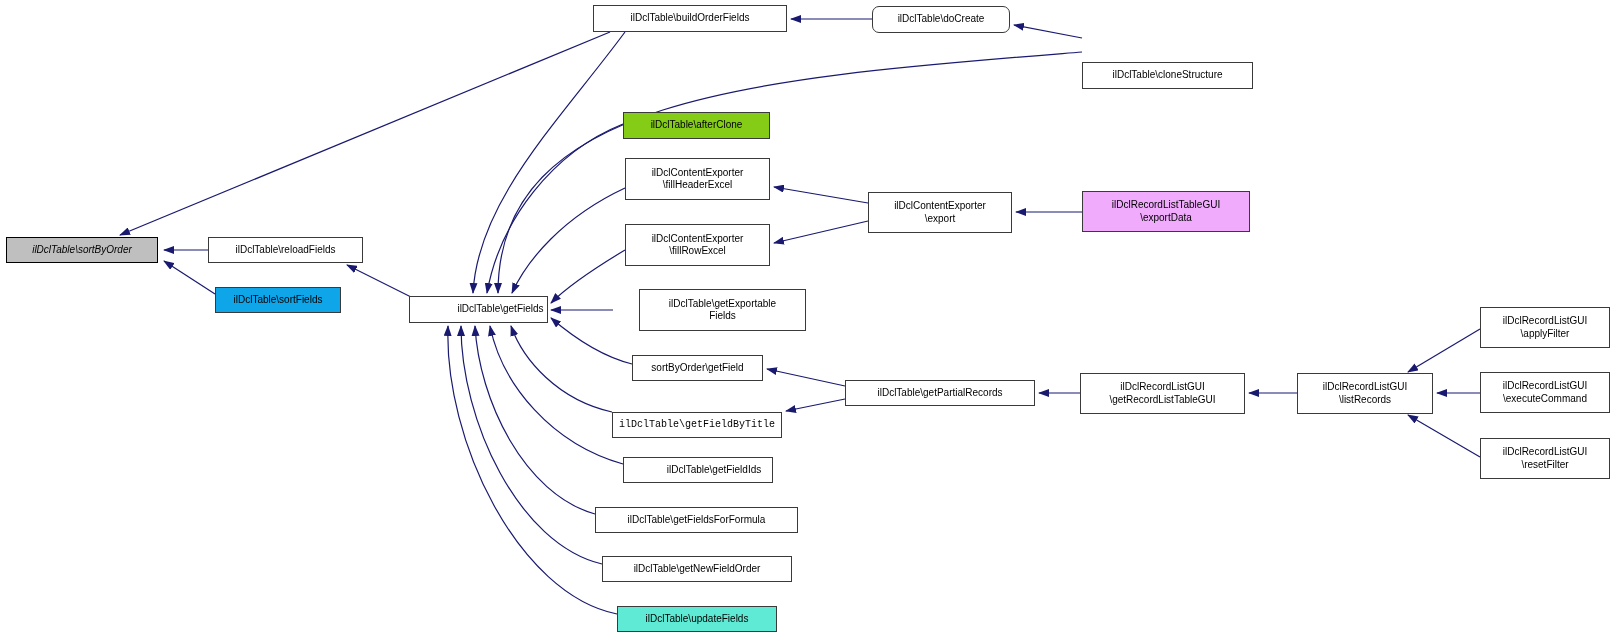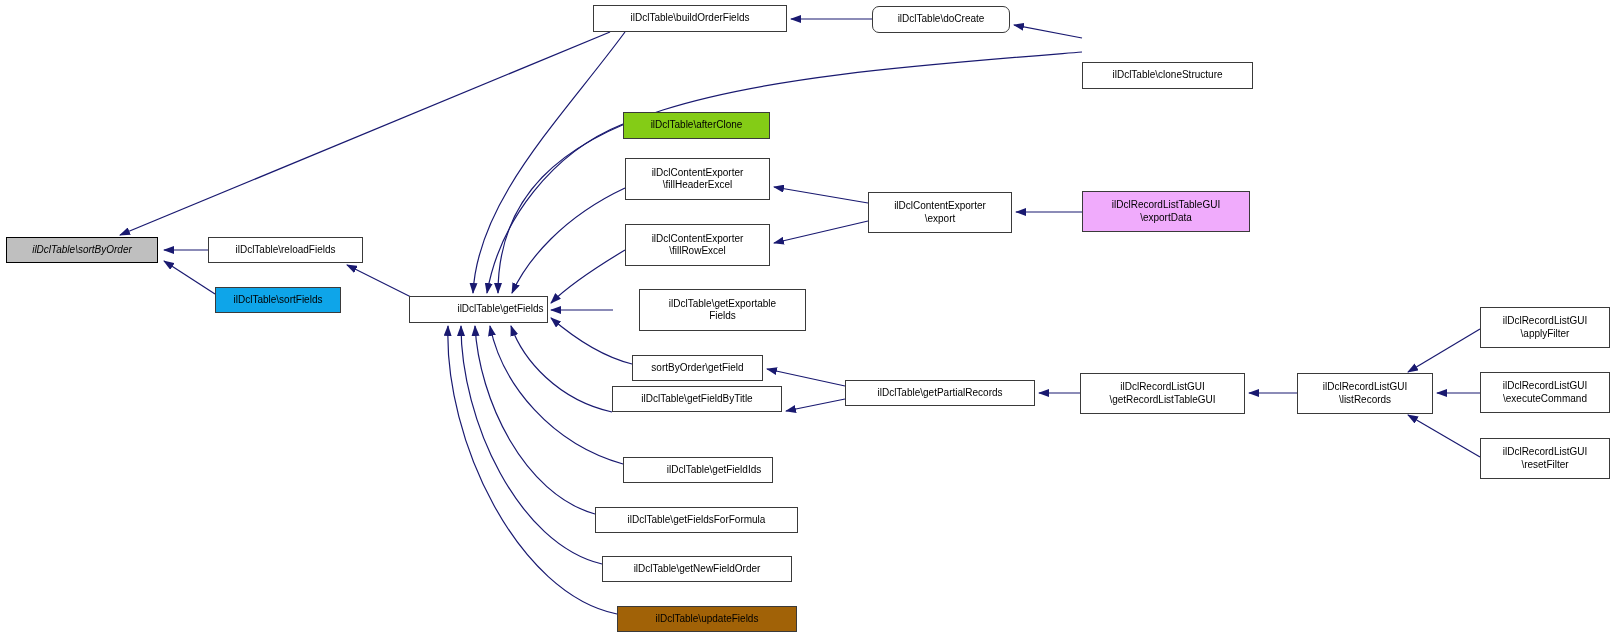--- a/index.html
+++ b/index.html
@@ -79,30 +79,30 @@
 \fillHeaderExcel</div>
       <div class="node" style="left: 625px; top: 224px; width: 145px; height: 42px; background: rgb(255, 255, 255);">ilDclContentExporter
 \fillRowExcel</div>
       <div class="node" style="left: 868px; top: 192px; width: 144px; height: 41px; background: rgb(255, 255, 255);">ilDclContentExporter
 \export</div>
       <div class="node" style="left: 1082px; top: 191px; width: 168px; height: 41px; background: #f0abfc;">ilDclRecordListTableGUI
 \exportData</div>
       <div class="node" style="left: 613px; top: 289px; width: 167px; height: 42px; background: rgb(255, 255, 255); margin-left: 26px;">ilDclTable\getExportable
 Fields</div>
       <div class="node" style="left: 632px; top: 355px; width: 131px; height: 26px; background: rgb(255, 255, 255);">sortByOrder\getField</div>
-      <div class="node" style="left: 612px; top: 386px; width: 170px; height: 26px; background: rgb(255, 255, 255);">ilDclTable\getFieldByTitle</div>
+      <div class="node" style="left: 612px; top: 412px; width: 170px; height: 26px; background: rgb(255, 255, 255); font-family: Liberation Mono, monospace;">ilDclTable\getFieldByTitle</div>
       <div class="node" style="left: 845px; top: 380px; width: 190px; height: 26px; background: rgb(255, 255, 255);">ilDclTable\getPartialRecords</div>
       <div class="node" style="left: 1080px; top: 373px; width: 165px; height: 41px; background: rgb(255, 255, 255);">ilDclRecordListGUI
 \getRecordListTableGUI</div>
       <div class="node" style="left: 1297px; top: 373px; width: 136px; height: 41px; background: rgb(255, 255, 255);">ilDclRecordListGUI
 \listRecords</div>
       <div class="node" style="left: 1480px; top: 307px; width: 130px; height: 41px; background: rgb(255, 255, 255);">ilDclRecordListGUI
 \applyFilter</div>
       <div class="node" style="left: 1480px; top: 372px; width: 130px; height: 41px; background: rgb(255, 255, 255);">ilDclRecordListGUI
 \executeCommand</div>
       <div class="node" style="left: 1480px; top: 438px; width: 130px; height: 41px; background: rgb(255, 255, 255);">ilDclRecordListGUI
 \resetFilter</div>
       <div class="node" style="left: 623px; top: 457px; width: 150px; height: 26px; background: rgb(255, 255, 255); padding-left: 32px;">ilDclTable\getFieldIds</div>
       <div class="node" style="left: 595px; top: 507px; width: 203px; height: 26px; background: rgb(255, 255, 255);">ilDclTable\getFieldsForFormula</div>
       <div class="node" style="left: 602px; top: 556px; width: 190px; height: 26px; background: rgb(255, 255, 255);">ilDclTable\getNewFieldOrder</div>
-      <div class="node" style="left: 617px; top: 606px; width: 180px; height: 26px; background: #a16207;">ilDclTable\updateFields</div>
+      <div class="node" style="left: 617px; top: 606px; width: 160px; height: 26px; background: #5eead4;">ilDclTable\updateFields</div>
     </div>
 </div>
 
 </body></html>

